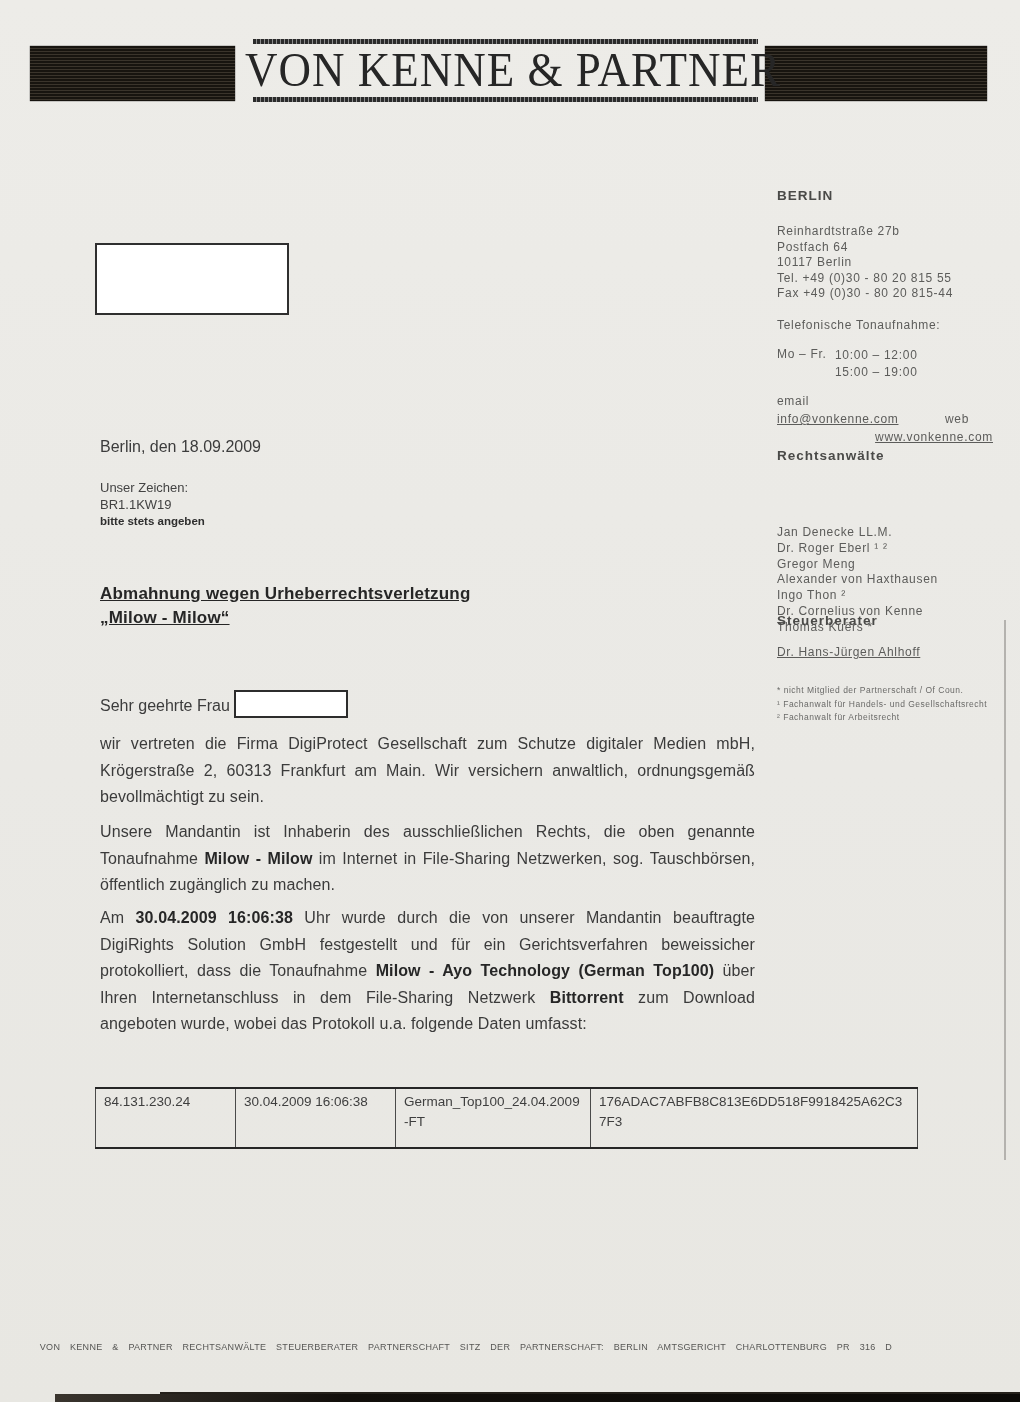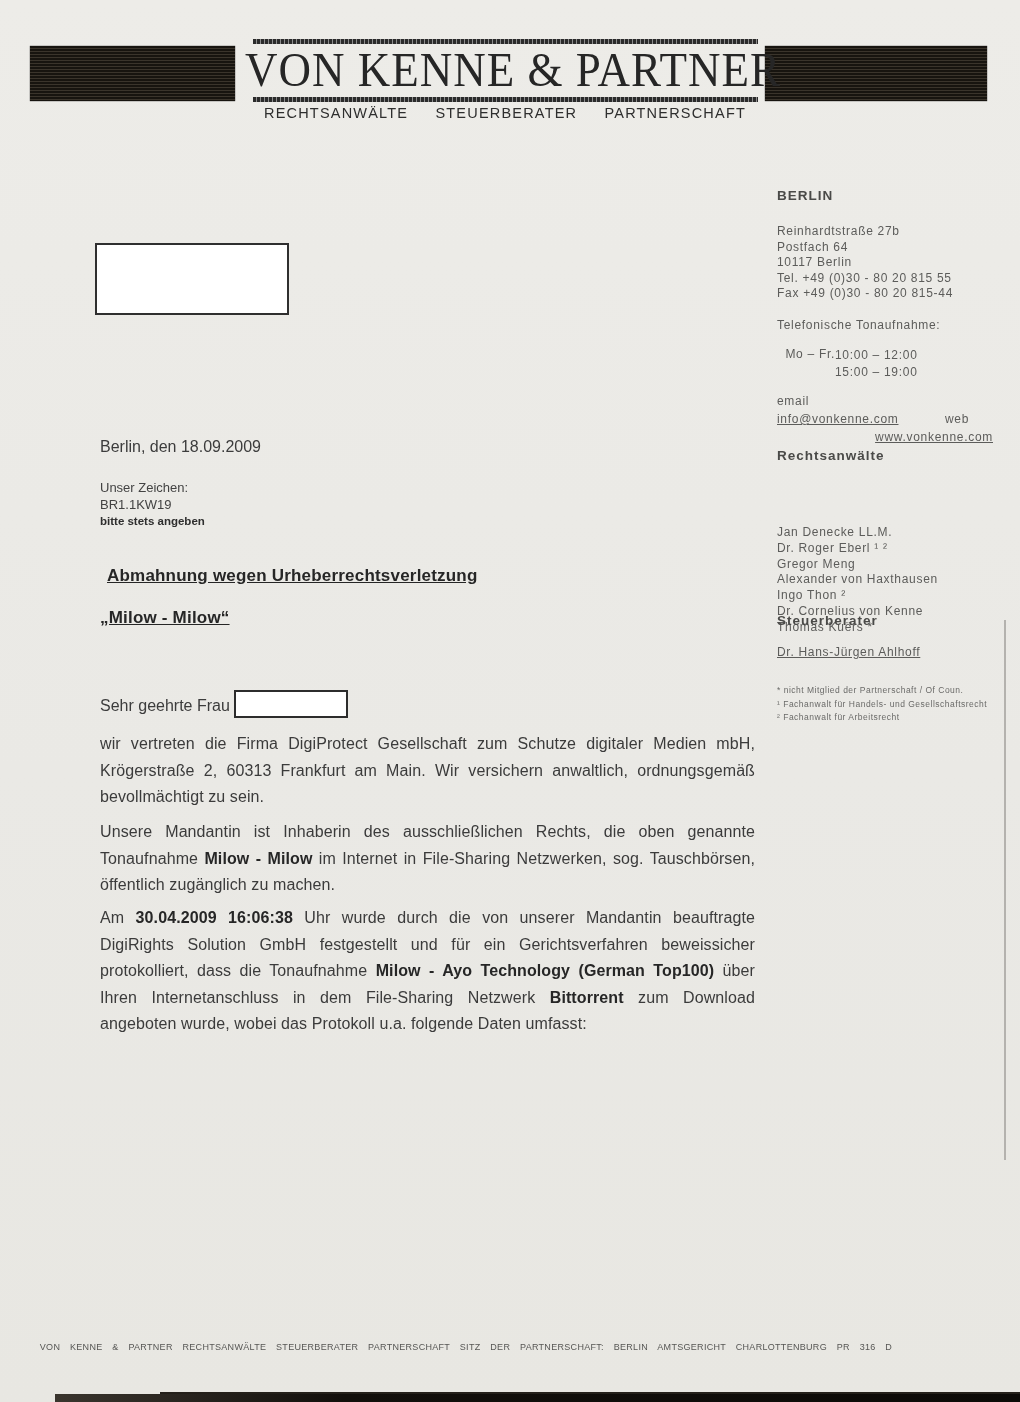--- a/index.html
+++ b/index.html
@@ -78,36 +78,35 @@
 </head>
 <body>
 
 <div class="page">
 
   <div class="hdr-block left"></div>
   <div class="hdr-block right"></div>
   <div class="hdr-rule" style="top:39px;"></div>
   <div class="hdr-brand">VON KENNE &amp; PARTNER</div>
   <div class="hdr-rule" style="top:97px;"></div>
-  <div class="hdr-subtitle">RECHTSANWÄLTE STEUERBERATER PARTNERSCHAFT</div>
 
 
   <div class="recipient-box"></div>
 
   <div class="sidebar">
     <div class="sb sb-heading" style="top:188px;">BERLIN</div>
     <div class="sb sb-text" style="top:224px;">
       <div>Reinhardtstraße 27b</div>
       <div>Postfach 64</div>
       <div>10117 Berlin</div>
       <div>Tel.  +49 (0)30 - 80 20 815 55</div>
       <div>Fax  +49 (0)30 - 80 20 815-44</div>
     </div>
     <div class="sb sb-text" style="top:318px;">Telefonische Tonaufnahme:</div>
-    <div class="sb hours-row" style="top:347px;text-align:right;">
+    <div class="sb hours-row" style="top:347px;">
       <div class="hours-days">Mo – Fr.</div>
       <div class="hours-times">
         <div>10:00 – 12:00</div>
         <div>15:00 – 19:00</div>
       </div>
     </div>
     <div class="sb contact-row" style="top:392px;">
       <div class="contact-label">email</div>
       <div class="contact-link">info@vonkenne.com</div>
     </div>
@@ -134,27 +133,43 @@
     </div>
   </div>
 
   <div class="main">
     <div class="date-line">Berlin, den 18.09.2009</div>
     <div class="ref-block">
       <div>Unser Zeichen:</div>
       <div>BR1.1KW19</div>
       <div class="ref-note">bitte stets angeben</div>
     </div>
-    <div class="subject" style="top:566px;margin-left:7px;">Abmahnung wegen Urheberrechtsverletzung</div>
+    <div class="subject" style="top:584px;">Abmahnung wegen Urheberrechtsverletzung</div>
     <div class="subject" style="top:608px;">„Milow - Milow“</div>
     <div class="salutation"><span>Sehr geehrte Frau</span><span class="blank-box"></span></div>
     <div class="para" style="top:731px;">wir vertreten die Firma DigiProtect Gesellschaft zum Schutze digitaler Medien mbH, Krögerstraße 2, 60313 Frankfurt am Main. Wir versichern anwaltlich, ordnungsgemäß bevollmächtigt zu sein.</div>
     <div class="para" style="top:819px;"><span>Unsere Mandantin ist Inhaberin des ausschließlichen Rechts, die oben genannte Tonaufnahme </span><b>Milow - Milow</b><span> im Internet in File-Sharing Netzwerken, sog. Tauschbörsen, öffentlich zugänglich zu machen.</span></div>
     <div class="para" style="top:905px;"><span>Am </span><b>30.04.2009 16:06:38</b><span> Uhr wurde durch die von unserer Mandantin beauftragte DigiRights Solution GmbH festgestellt und für ein Gerichtsverfahren beweissicher protokolliert, dass die Tonaufnahme </span><b>Milow - Ayo Technology (German Top100)</b><span> über Ihren Internetanschluss in dem File-Sharing Netzwerk </span><b>Bittorrent</b><span> zum Download angeboten wurde, wobei das Protokoll u.a. folgende Daten umfasst:</span></div>
   </div>
 
+  <table class="ev-table">
+    <colgroup>
+        <col class="c1">
+        <col class="c2">
+        <col class="c3">
+        <col class="c4">
+      </colgroup>
+    <tbody>
+        <tr>
+      <td>84.131.230.24</td>
+      <td>30.04.2009 16:06:38</td>
+      <td>German_Top100_24.04.2009-FT</td>
+      <td>176ADAC7ABFB8C813E6DD518F9918425A62C37F3</td>
+    </tr>
+  </tbody>
+    </table>
 
   <div class="footer-line">VON KENNE &amp; PARTNER RECHTSANWÄLTE STEUERBERATER PARTNERSCHAFT SITZ DER PARTNERSCHAFT: BERLIN AMTSGERICHT CHARLOTTENBURG PR 316 D</div>
   <div class="bottom-bar-edge"></div>
   <div class="bottom-bar"></div>
   <div class="scan-edge"></div>
 
 </div>
 
 </body></html>

